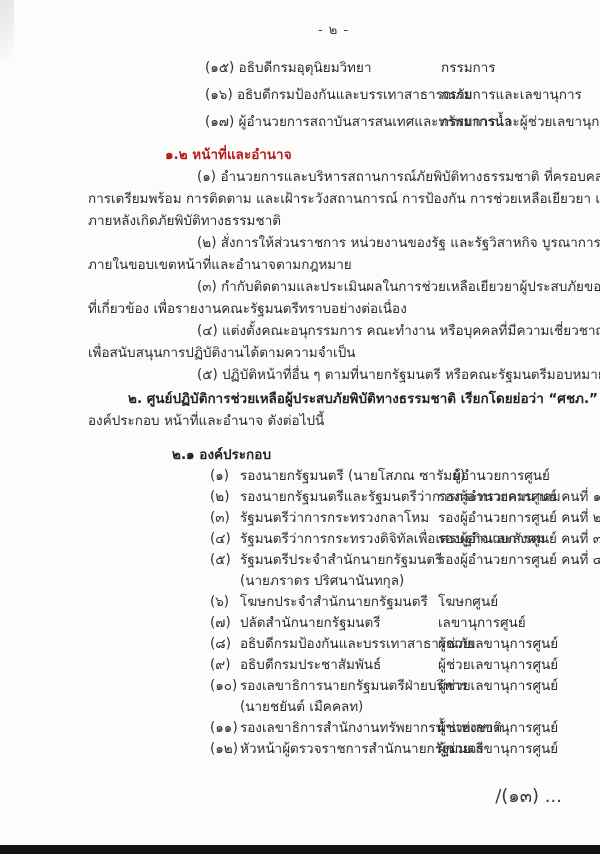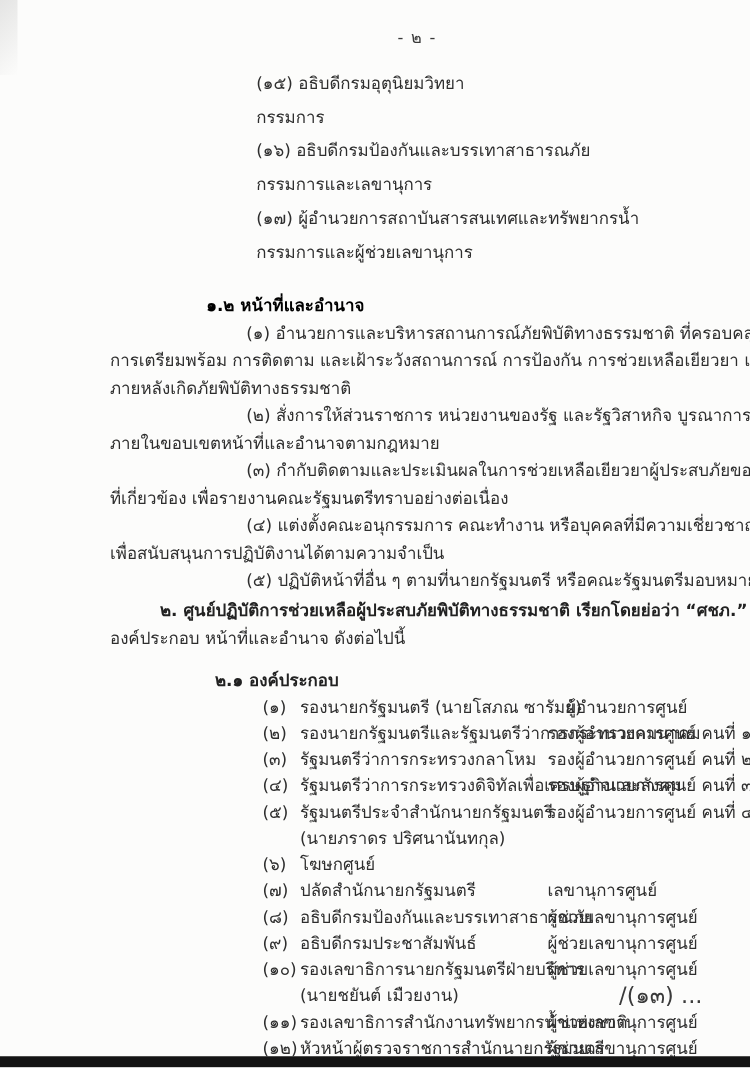--- a/index.html
+++ b/index.html
@@ -19,25 +19,25 @@
     top: 19px;
     left: 318px;
     font-size: 13px;
     color: #3a3a3a;
     letter-spacing: 1px;
   }
   .content { position: absolute; top: 54px; left: 88px; width: 462px; }
 
   
   .committee { padding-left: 117px; }
-  .committee .row { display: flex; line-height: 27px; white-space: nowrap; flex-direction: column; }
+  .committee .row { display: flex; line-height: 27px; white-space: nowrap; }
   .committee .no-name { min-width: 228px; padding-right: 8px; }
 
   
-  .sec-heading { font-weight: bold; padding-left: 77px; line-height: 22px; margin-top: 18px; color: #000000; }
+  .sec-heading { font-weight: bold; padding-left: 77px; line-height: 22px; margin-top: 8px; color: #b91c1c; }
   .clause .line { line-height: 22px; white-space: nowrap; }
   .clause .line.first { padding-left: 109px; }
 
   
   .sec2-intro { margin-top: 2px; }
   .sec2-intro .l1 { padding-left: 40px; font-weight: bold; line-height: 22px; white-space: nowrap; color: #222; }
   .sec2-intro .l2 { line-height: 22px; white-space: nowrap; }
   .sub-heading { font-weight: bold; padding-left: 84px; line-height: 22px; margin-top: 12px; color: #222; }
 
   
@@ -143,20 +143,21 @@
         <span class="role">รองผู้อำนวยการศูนย์ คนที่ ๓</span>
       </div>
       <div class="row">
         <span class="num">(๕)</span>
         <span class="name">รัฐมนตรีประจำสำนักนายกรัฐมนตรี</span>
         <span class="role">รองผู้อำนวยการศูนย์ คนที่ ๔</span>
       </div>
       <div class="subline">(นายภราดร ปริศนานันทกุล)</div>
       <div class="row">
         <span class="num">(๖)</span>
+        <span class="name">โฆษกประจำสำนักนายกรัฐมนตรี</span>
         <span class="role">โฆษกศูนย์</span>
       </div>
       <div class="row">
         <span class="num">(๗)</span>
         <span class="name">ปลัดสำนักนายกรัฐมนตรี</span>
         <span class="role">เลขานุการศูนย์</span>
       </div>
       <div class="row">
         <span class="num">(๘)</span>
         <span class="name">อธิบดีกรมป้องกันและบรรเทาสาธารณภัย</span>
@@ -166,21 +167,21 @@
         <span class="num">(๙)</span>
         <span class="name">อธิบดีกรมประชาสัมพันธ์</span>
         <span class="role">ผู้ช่วยเลขานุการศูนย์</span>
       </div>
       <div class="row">
         <span class="num">(๑๐)</span>
         <span class="name">รองเลขาธิการนายกรัฐมนตรีฝ่ายบริหาร</span>
         <span class="role">ผู้ช่วยเลขานุการศูนย์</span>
       </div>
 
-      <div class="subline">(นายชยันต์ เมืวยงาน)</div>
+      <div class="subline">(นายชยันต์ เมืคคลท)</div>
       <div class="row">
         <span class="num">(๑๑)</span>
         <span class="name">รองเลขาธิการสำนักงานทรัพยากรน้ำแห่งชาติ</span>
         <span class="role">ผู้ช่วยเลขานุการศูนย์</span>
       </div>
       <div class="row">
         <span class="num">(๑๒)</span>
         <span class="name">หัวหน้าผู้ตรวจราชการสำนักนายกรัฐมนตรี</span>
         <span class="role">ผู้ช่วยเลขานุการศูนย์</span>
       </div>

